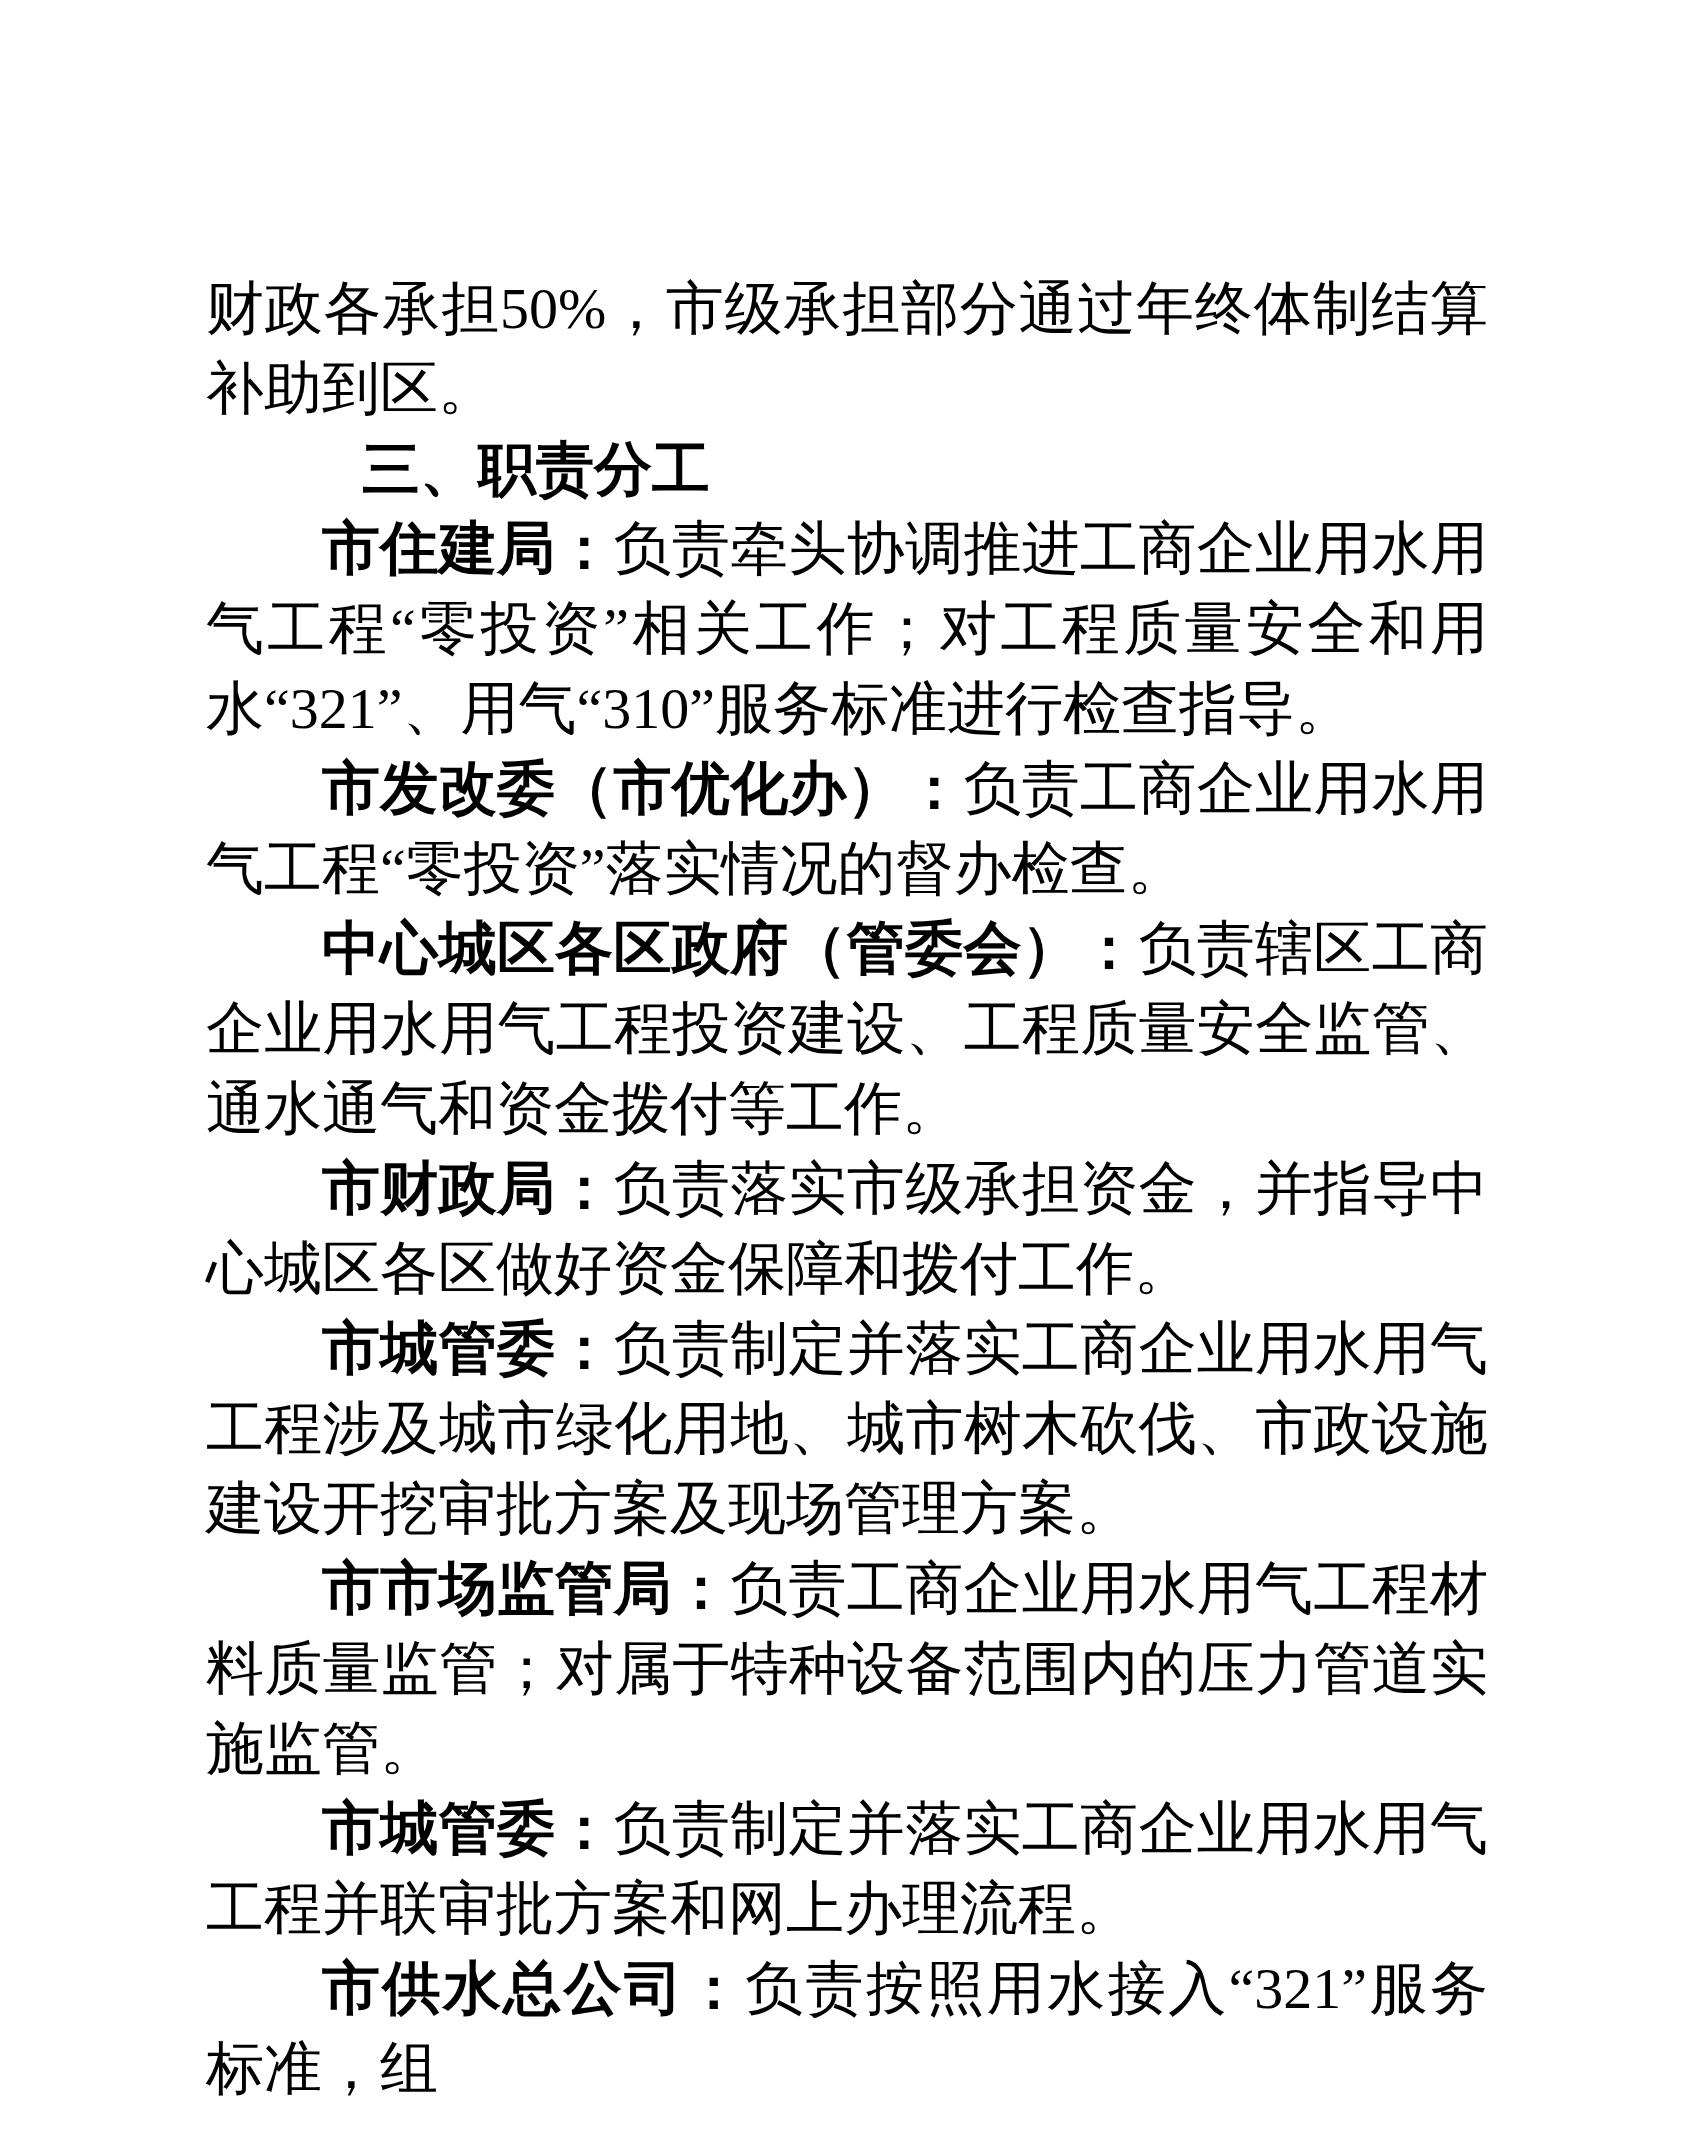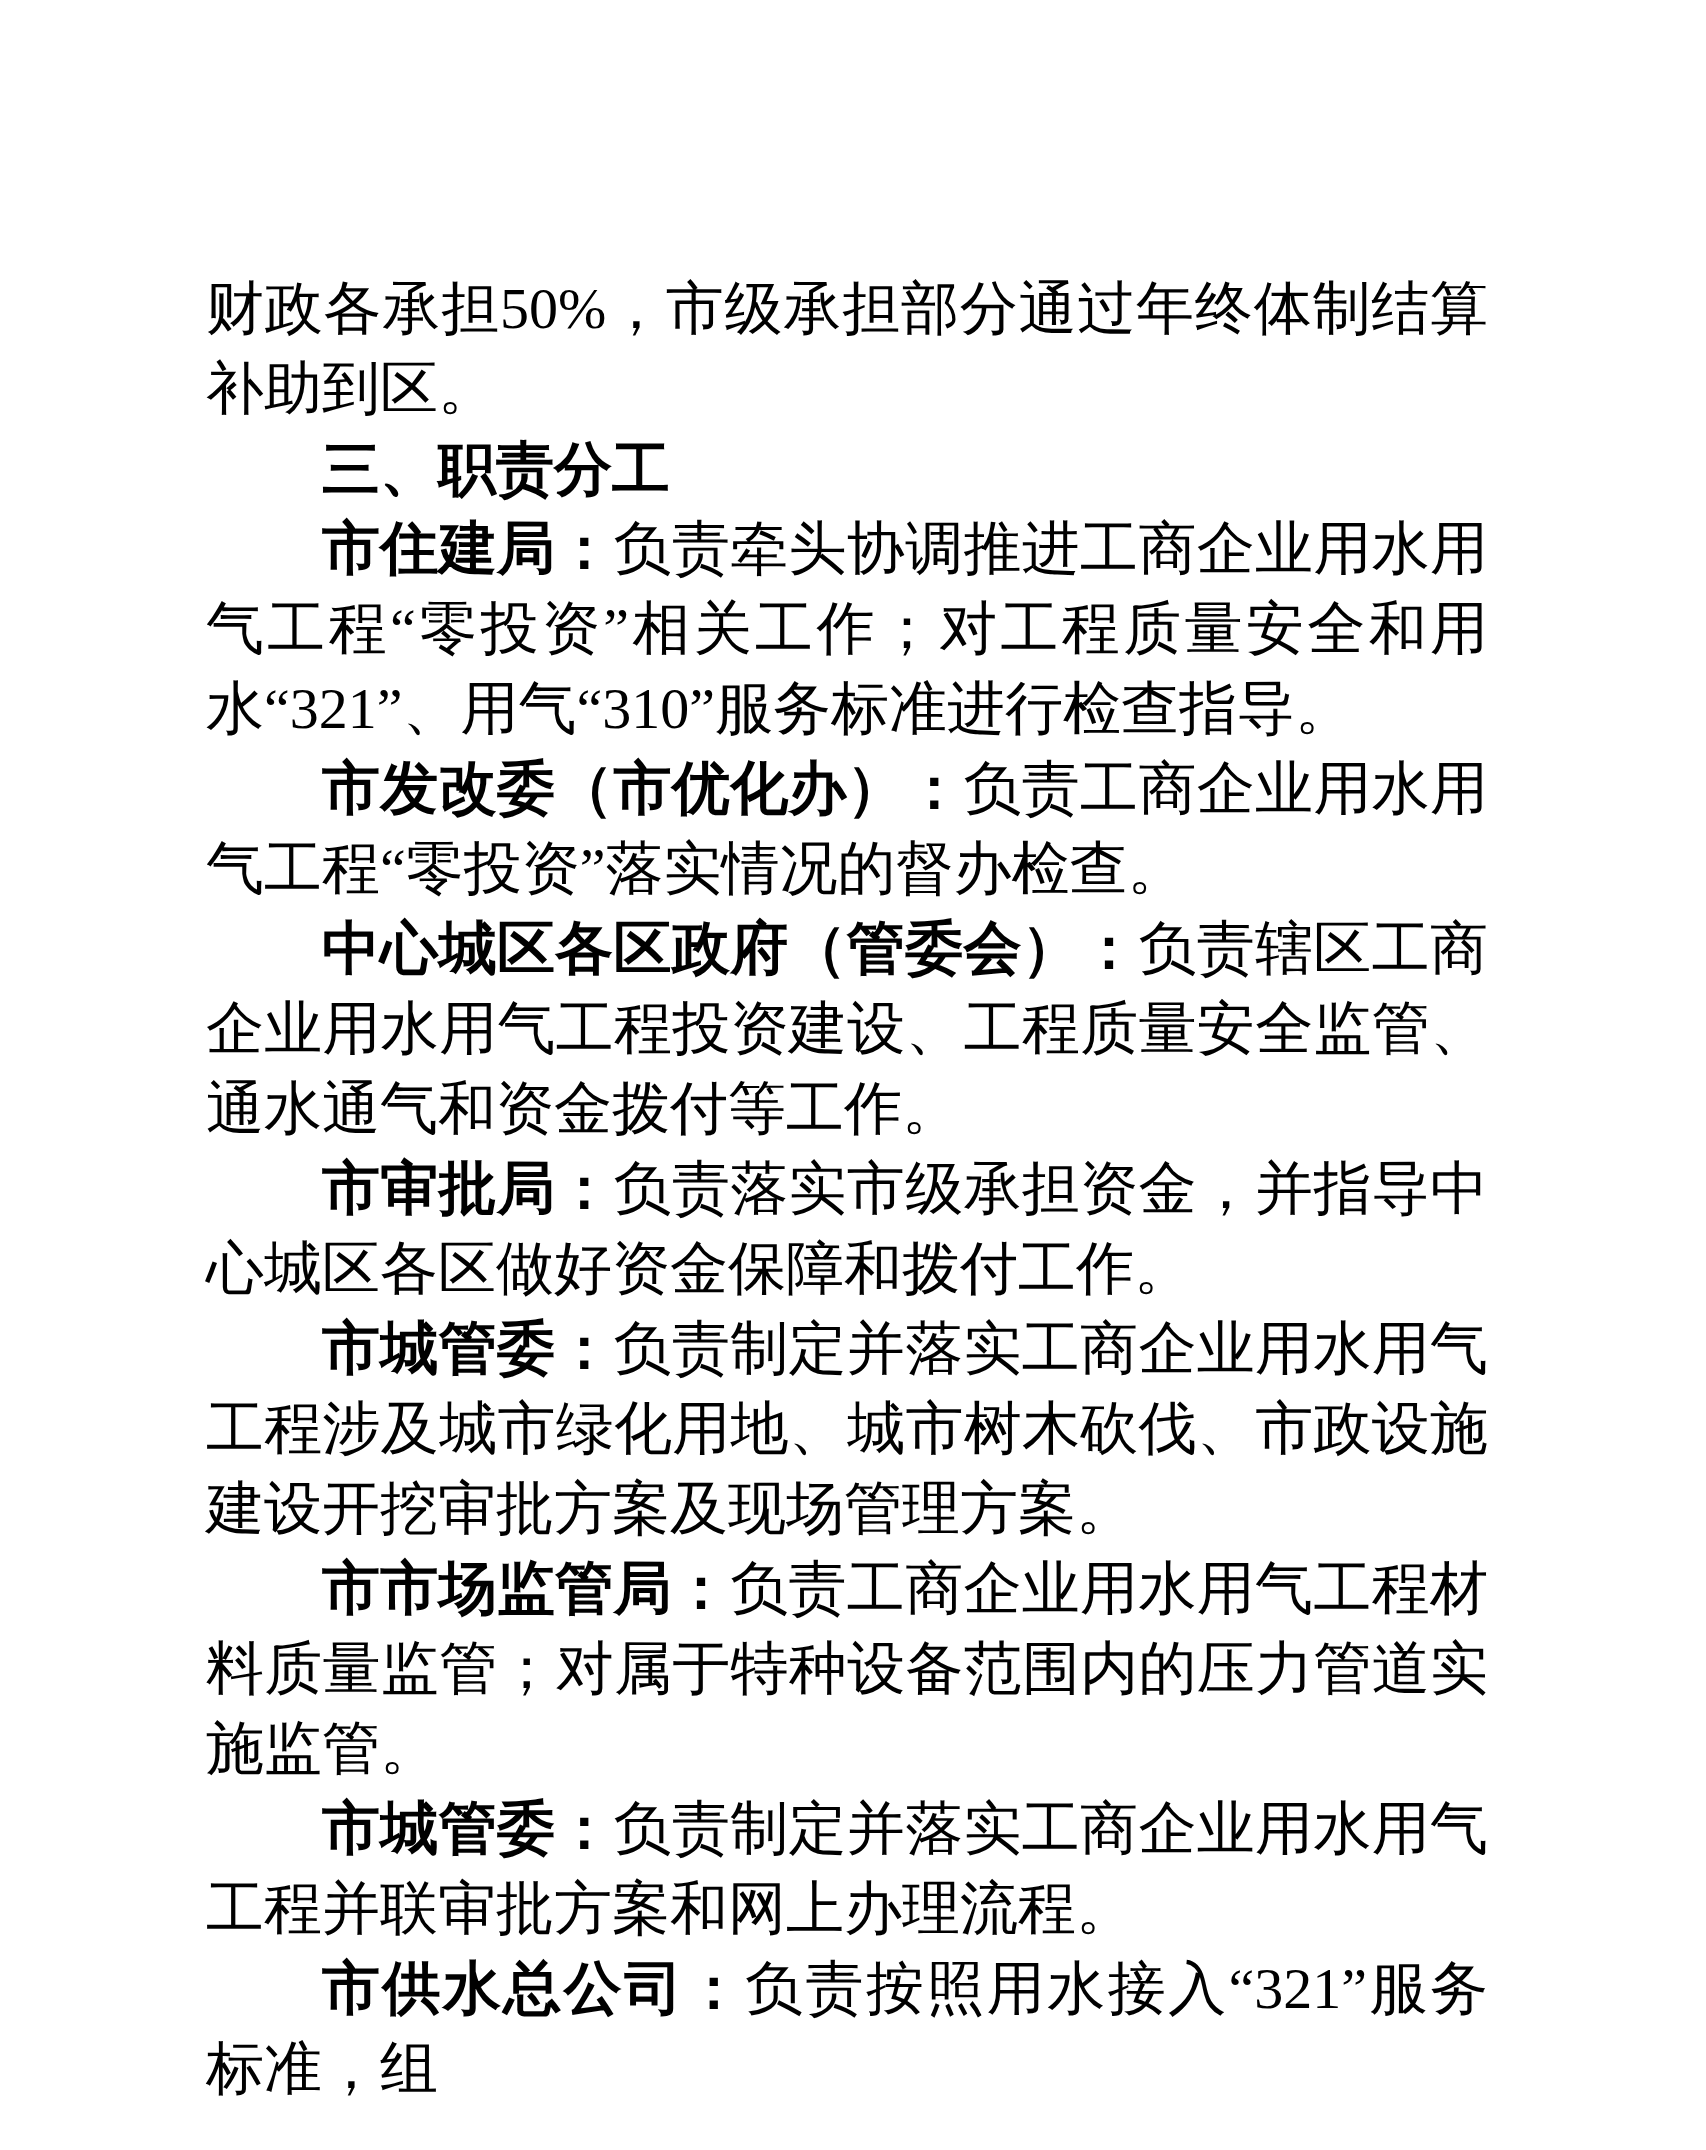--- a/index.html
+++ b/index.html
@@ -28,34 +28,34 @@
 
   .block { margin: 0; }
   .block.indent { text-indent: 2em; }
   .block .lead { font-weight: 700; margin-top: 20px; }
   .block .text { font-weight: 400; }
 
   .block.heading {
     font-family: "DejaVu Sans", "Liberation Sans", sans-serif;
     font-weight: 700;
   }
-  .block.heading .text { font-weight: 700; }
+  .block.heading .text { font-weight: 700; margin-left: 40px; }
 </style>
 </head>
 <body>
 
 <div class="page">
 
   <main class="content">
       <p class="block"><span class="text">财政各承担50%，市级承担部分通过年终体制结算补助到区。</span></p>
       <p class="block heading indent"><span class="text">三、职责分工</span></p>
       <p class="block indent"><strong class="lead">市住建局：</strong><span class="text">负责牵头协调推进工商企业用水用气工程“零投资”相关工作；对工程质量安全和用水“321”、用气“310”服务标准进行检查指导。</span></p>
       <p class="block indent"><strong class="lead">市发改委（市优化办）：</strong><span class="text">负责工商企业用水用气工程“零投资”落实情况的督办检查。</span></p>
       <p class="block indent"><strong class="lead">中心城区各区政府（管委会）：</strong><span class="text">负责辖区工商企业用水用气工程投资建设、工程质量安全监管、通水通气和资金拨付等工作。</span></p>
-      <p class="block indent"><strong class="lead">市审批局：</strong><span class="text">负责落实市级承担资金，并指导中心城区各区做好资金保障和拨付工作。</span></p>
+      <p class="block indent"><strong class="lead">市财政局：</strong><span class="text">负责落实市级承担资金，并指导中心城区各区做好资金保障和拨付工作。</span></p>
       <p class="block indent"><strong class="lead">市城管委：</strong><span class="text">负责制定并落实工商企业用水用气工程涉及城市绿化用地、城市树木砍伐、市政设施建设开挖审批方案及现场管理方案。</span></p>
       <p class="block indent"><strong class="lead">市市场监管局：</strong><span class="text">负责工商企业用水用气工程材料质量监管；对属于特种设备范围内的压力管道实施监管。</span></p>
       <p class="block indent"><strong class="lead">市城管委：</strong><span class="text">负责制定并落实工商企业用水用气工程并联审批方案和网上办理流程。</span></p>
       <p class="block indent"><strong class="lead">市供水总公司：</strong><span class="text">负责按照用水接入“321”服务标准，组</span></p>
     </main>
 
 </div>
 
 
 </body></html>

